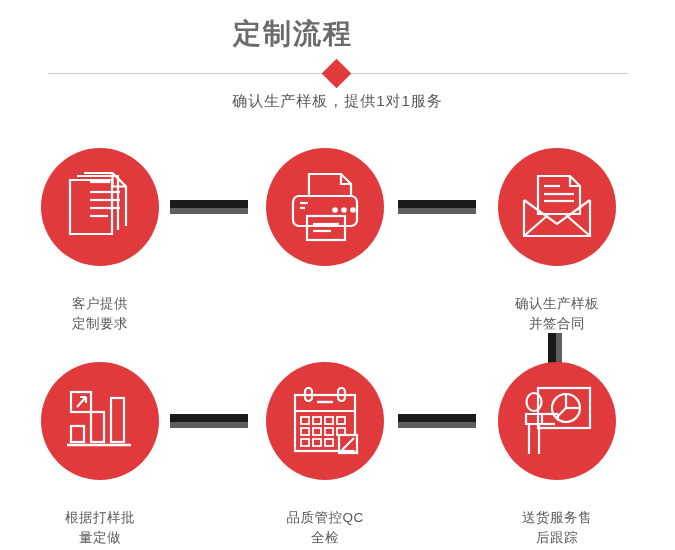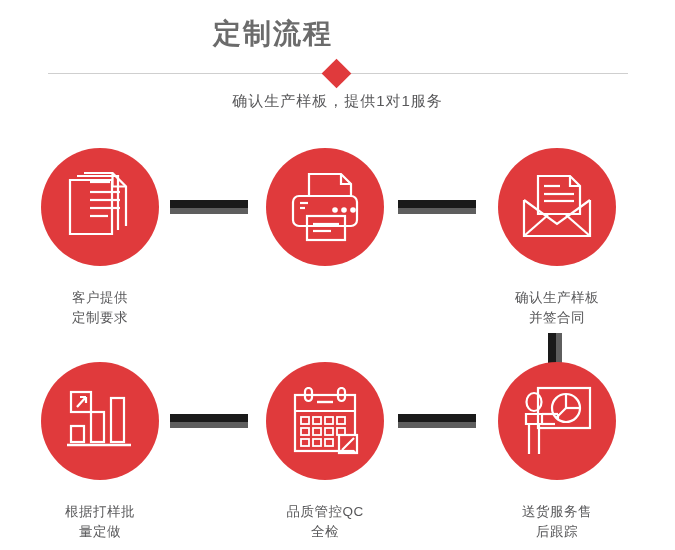--- a/index.html
+++ b/index.html
@@ -27,20 +27,21 @@
     position: absolute;
     left: 0;
     top: 16px;
     width: 546px;
     text-align: center;
     font-size: 28px;
     font-weight: bold;
     color: #6b6b6b;
     letter-spacing: 2px;
     line-height: 36px;
+    padding-left: 20px;
   }
   #divider-wrap {
     position: absolute;
     left: 0;
     top: 60px;
     width: 675px;
     height: 28px;
   }
   #divider-line {
     position: absolute;
@@ -108,21 +109,21 @@
     position: relative;
   }
   .step-circle svg {
     position: absolute;
     left: 50%;
     top: 50%;
     transform: translate(-50%, -50%);
     display: block;
   }
   .step-label {
-    margin-top: 22px;
+    margin-top: 28px;
     font-size: 13.5px;
     color: #58585a;
     line-height: 20px;
     letter-spacing: 0.5px;
     white-space: pre-line;
   }
 
   
   .connector-h {
     position: absolute;

